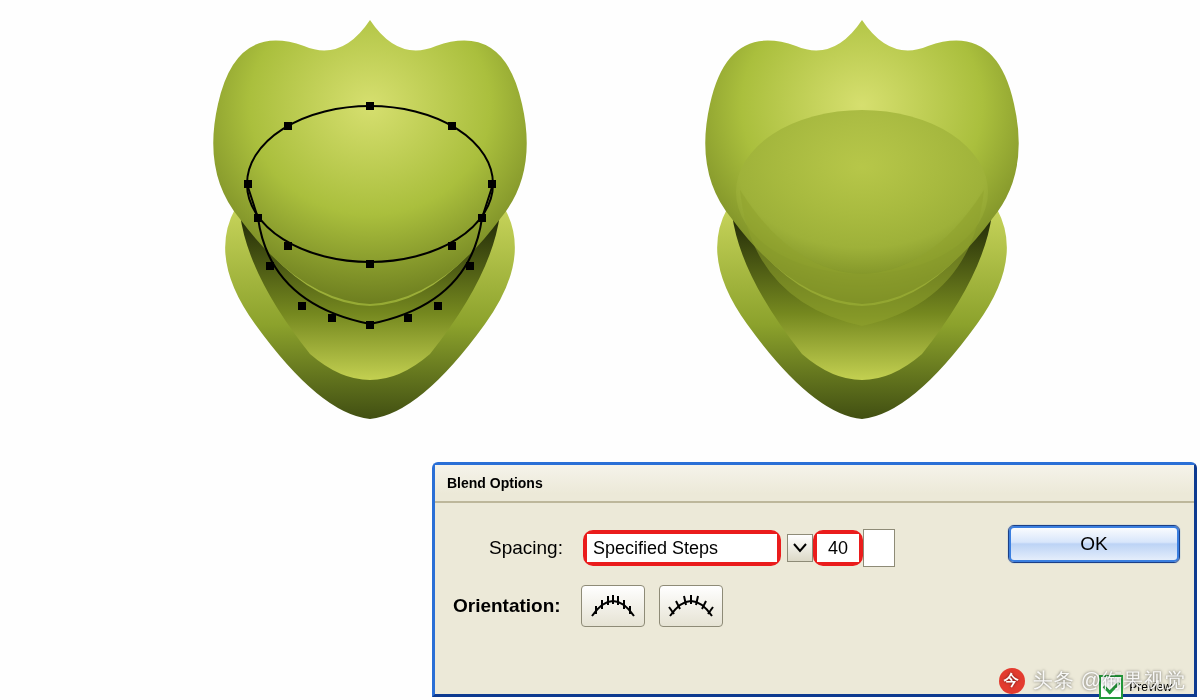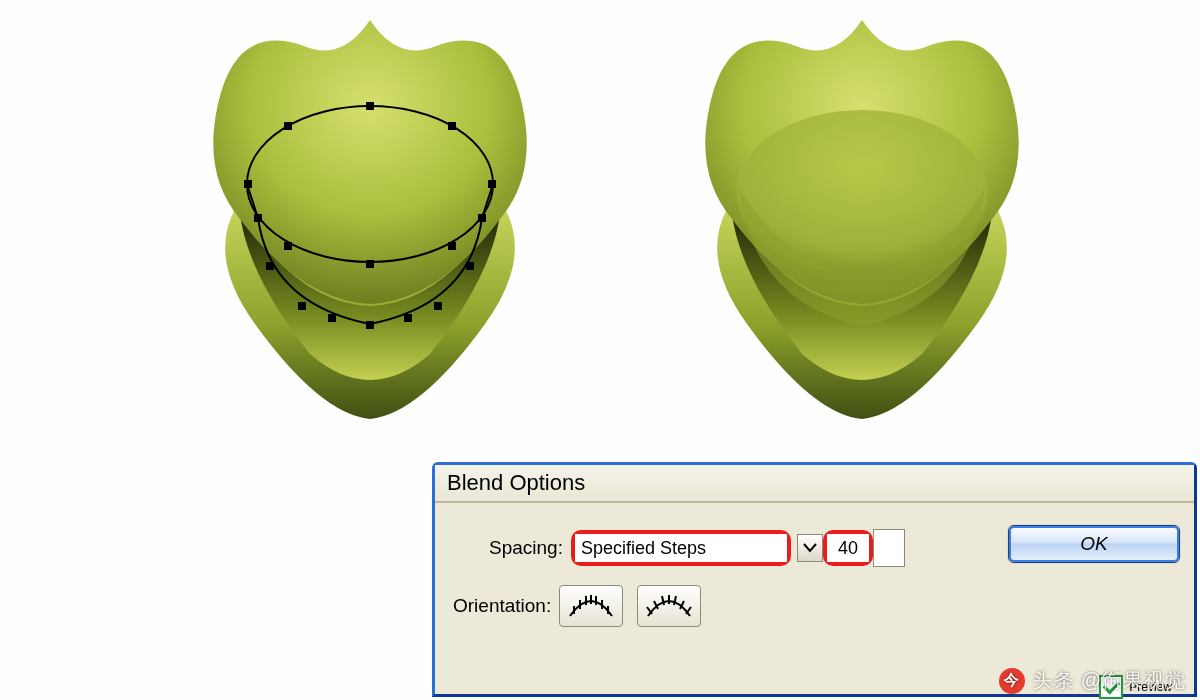--- a/index.html
+++ b/index.html
@@ -43,49 +43,49 @@
   .titlebar {
     height: 36px;
     background: linear-gradient(to bottom, #f5f3ea 0%, #ece9d8 80%);
     border-bottom: 2px solid #bdb79b;
     display: flex;
     align-items: center;
     padding: 0 12px;
   }
   .titlebar-text {
     font-family: "Trebuchet MS", Tahoma, sans-serif;
-    font-size: 22px;
-    font-weight: normal;
+    font-size: 14px;
+    font-weight: bold;
     color: #000;
   }
   .dialog-body {
     position: relative;
     height: calc(100% - 36px);
   }
   .row {
     position: absolute;
     display: flex;
     align-items: center;
   }
   .row.spacing { left: 54px; top: 26px; }
-  .row.orient  { left: 18px; top: 82px; }
+  .row.orient  { left: 18px; top: 82px; font-weight: bold; }
   .lbl {
     font-size: 19px;
     color: #000;
-    margin-right: 8px;
+    margin-right: 20px;
   }
   .hl {
     border: 4px solid #ea1c1c;
     border-radius: 10px;
     padding: 0;
     display: inline-flex;
     align-items: center;
   }
   .select-box {
-    width: 212px;
+    width: 190px;
     height: 28px;
     background: #fff;
     font-size: 18px;
     color: #000;
     display: flex;
     align-items: center;
     padding: 5px 6px;
     box-sizing: border-box;
   }
   .drop-btn {
@@ -143,21 +143,20 @@
     font-size: 19px;
     color: #000;
     display: flex;
     align-items: center;
     justify-content: center;
     margin-bottom: 20px;
     box-shadow: inset 0 0 2px #5e8fdf;
   }
   .win-btn.default {
     box-shadow: inset 0 0 0 2px #3b7fe0, 0 0 1px #2a6fd6;
-    font-style: italic;
   }
   .preview-row {
     position: absolute;
     right: 22px;
     bottom: -3px;
     display: flex;
     align-items: center;
   }
   .cb {
     width: 20px; height: 20px;

